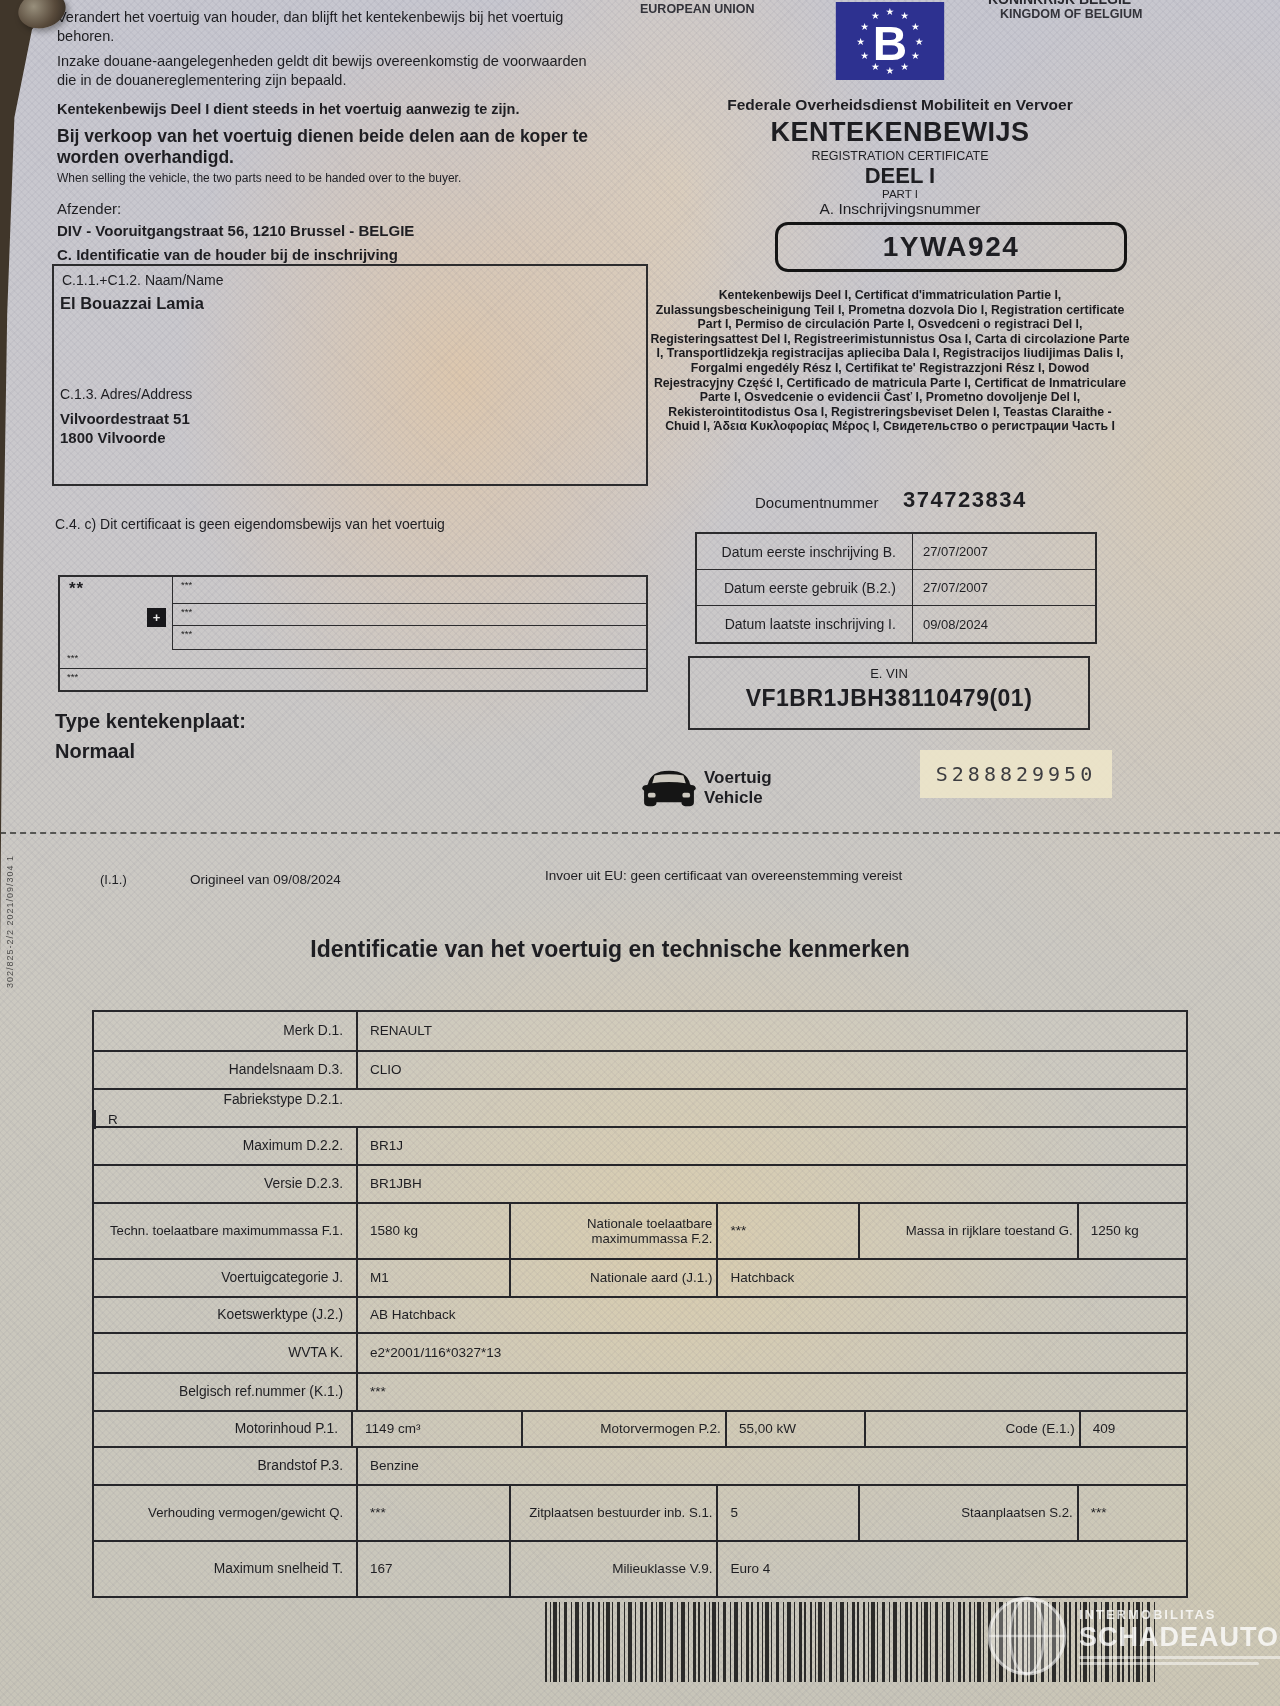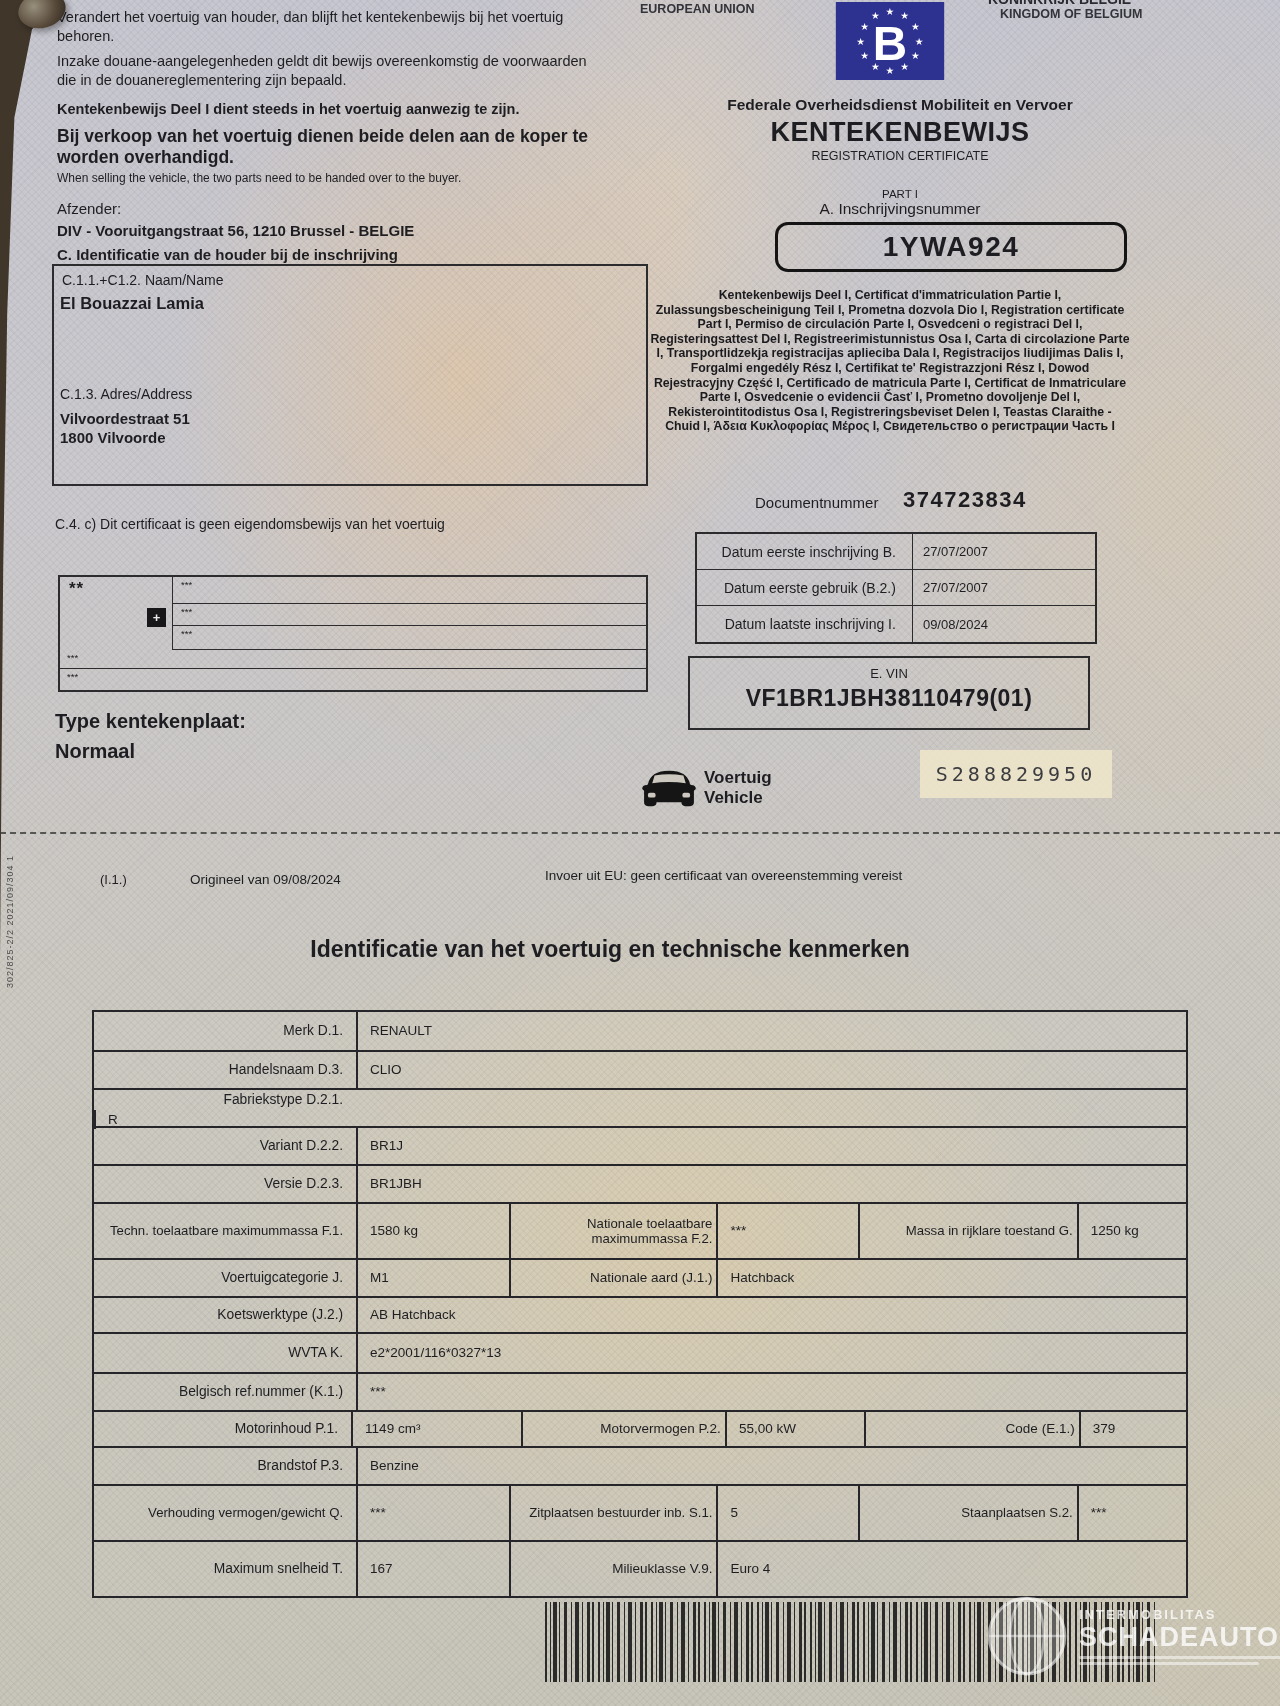--- a/index.html
+++ b/index.html
@@ -138,20 +138,21 @@
         <text x="26.6" y="49.5">★</text>
       <text x="23" y="36">★</text>
         <text x="26.6" y="22.5">★</text>
         <text x="36.5" y="12.6">★</text>
     </g>
   </svg>
 
   <div class="abs b" style="left:700px;top:96px;width:400px;text-align:center;font-size:15.5px;">Federale Overheidsdienst Mobiliteit en Vervoer</div>
   <div class="abs b" style="left:700px;top:117px;width:400px;text-align:center;font-size:27px;letter-spacing:.5px;">KENTEKENBEWIJS</div>
   <div class="abs" style="left:700px;top:149px;width:400px;text-align:center;font-size:12.5px;">REGISTRATION CERTIFICATE</div>
+  <div class="abs b" style="left:700px;top:163px;width:400px;text-align:center;font-size:22px;">DEEL I</div>
   <div class="abs" style="left:700px;top:188px;width:400px;text-align:center;font-size:11.5px;">PART I</div>
   <div class="abs" style="left:700px;top:200px;width:400px;text-align:center;font-size:15.5px;">A. Inschrijvingsnummer</div>
   <div class="abs plate-box">
     <span>1YWA924</span>
   </div>
 
   <div class="abs multiling">Kentekenbewijs Deel I, Certificat d'immatriculation Partie I, Zulassungsbescheinigung Teil I, Prometna dozvola Dio I, Registration certificate Part I, Permiso de circulación Parte I, Osvedceni o registraci Del I, Registeringsattest Del I, Registreerimistunnistus Osa I, Carta di circolazione Parte I, Transportlidzekja registracijas aplieciba Dala I, Registracijos liudijimas Dalis I, Forgalmi engedély Rész I, Certifikat te' Registrazzjoni Rész I, Dowod Rejestracyjny Część I, Certificado de matricula Parte I, Certificat de Inmatriculare Parte I, Osvedcenie o evidencii Časť I, Prometno dovoljenje Del I, Rekisterointitodistus Osa I, Registreringsbeviset Delen I, Teastas Claraithe - Chuid I, Άδεια Κυκλοφορίας Μέρος I, Свидетельство о регистрации Часть I</div>
 
   <div class="abs" style="left:755px;top:494px;font-size:15px;">Documentnummer</div>
   <div class="abs b" style="left:903px;top:487px;font-size:22px;letter-spacing:1.5px;">374723834</div>
@@ -203,21 +204,21 @@
     </div>
     <div class="trow" style="height:38px;">
       <div class="tc lab" style="width:24%;">Handelsnaam D.3.</div>
       <div class="tc val" style="width:76%;">CLIO</div>
     </div>
     <div class="trow" style="height:38px;flex-direction:column;">
       <div class="tc lab" style="width:24%;">Fabriekstype D.2.1.</div>
       <div class="tc val" style="width:76%;">R</div>
     </div>
     <div class="trow" style="height:38px;">
-      <div class="tc lab" style="width:24%;">Variant D.2.2.</div>
+      <div class="tc lab" style="width:24%;">Maximum D.2.2.</div>
       <div class="tc val" style="width:76%;">BR1J</div>
     </div>
     <div class="trow" style="height:38px;">
       <div class="tc lab" style="width:24%;">Versie D.2.3.</div>
       <div class="tc val" style="width:76%;">BR1JBH</div>
     </div>
     <div class="trow" style="height:56px;">
       <div class="tc lab" style="width:24%;font-size:13.2px;">Techn. toelaatbare maximummassa F.1.</div>
       <div class="tc val" style="width:14%;">1580 kg</div>
       <div class="tc val lab" style="width:19%;font-size:13.2px;">Nationale toelaatbare maximummassa F.2.</div>
@@ -242,21 +243,21 @@
     <div class="trow" style="height:38px;">
       <div class="tc lab" style="width:24%;">Belgisch ref.nummer (K.1.)</div>
       <div class="tc val" style="width:76%;">***</div>
     </div>
     <div class="trow" style="height:36px;">
       <div class="tc lab" style="width:24%;">Motorinhoud P.1.</div>
       <div class="tc val" style="width:14%;">1149 cm³</div>
       <div class="tc val lab" style="width:19%;margin-left:20px;">Motorvermogen P.2.</div>
       <div class="tc val" style="width:13%;">55,00 kW</div>
       <div class="tc val lab" style="width:20%;">Code (E.1.)</div>
-      <div class="tc val" style="width:10%;">379</div>
+      <div class="tc val" style="width:10%;">409</div>
     </div>
     <div class="trow" style="height:38px;">
       <div class="tc lab" style="width:24%;">Brandstof P.3.</div>
       <div class="tc val" style="width:76%;">Benzine</div>
     </div>
     <div class="trow" style="height:56px;">
       <div class="tc lab" style="width:24%;font-size:13.2px;">Verhouding vermogen/gewicht Q.</div>
       <div class="tc val" style="width:14%;">***</div>
       <div class="tc val lab" style="width:19%;font-size:13.2px;">Zitplaatsen bestuurder inb. S.1.</div>
       <div class="tc val" style="width:13%;">5</div>

